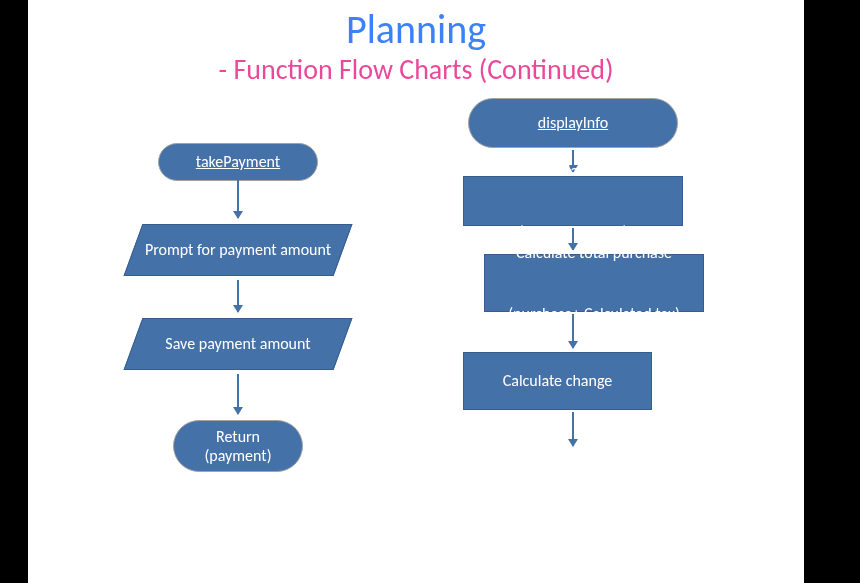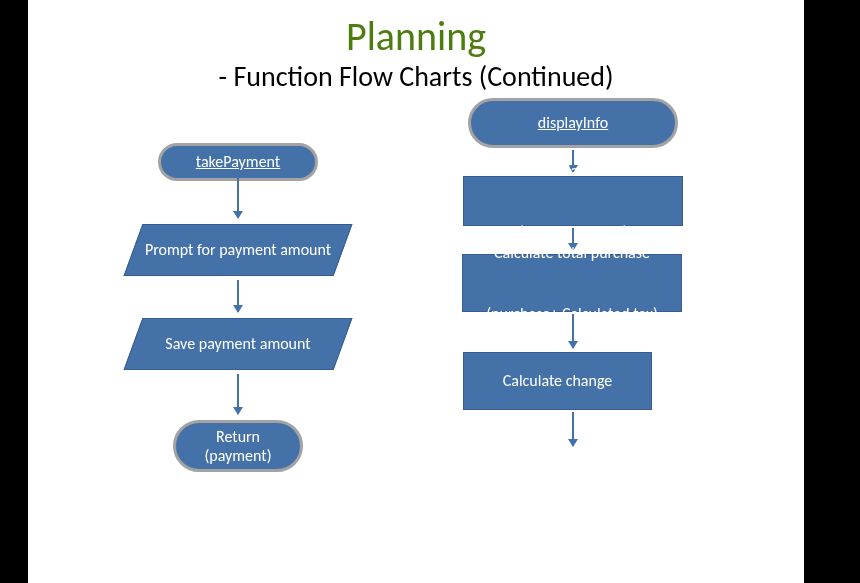--- a/index.html
+++ b/index.html
@@ -14,43 +14,43 @@
     position: absolute;
     left: 28px;
     top: 0;
     width: 776px;
     height: 583px;
     background: #fff;
   }
   .title {
     text-align: center;
     font-size: 40px;
-    color: #4d7c0f;
-    padding-top: 12px;
+    color: #3b82f6;
+    padding-top: 5px;
     font-weight: 400;
   }
   .subtitle {
     text-align: center;
     font-size: 28px;
-    color: #000000;
+    color: #ec4899;
     margin-top: -2px;
     font-weight: 400;
   }
   .shape {
     position: absolute;
     background: #4472a8;
     color: #fff;
     text-align: center;
     display: flex;
     flex-direction: column;
     align-items: center;
     justify-content: center;
     font-size: 16px;
     line-height: 1.2;
-    border: 3px solid #a3a3a3;
+    border: 1px solid #a3a3a3;
   }
   .terminator {
     border-radius: 999px;
     padding: 6px 18px;
   }
   .underlined { text-decoration: underline; }
   .parallelogram {
     transform: skewX(-20deg);
     border: 1px solid #365d8d;
   }
@@ -119,21 +119,21 @@
     <span class="underlined">displayInfo</span>
   </div>
   <div class="arrow" style="left:544px; top:150px; height:22px;"></div>
 
   <div class="shape process" style="left:435px; top:176px; width:220px; height:50px;">
     <span>Calculate tax</span>
     <span>(6% of purchase)</span>
   </div>
   <div class="arrow" style="left:544px; top:228px; height:22px;"></div>
 
-  <div class="shape process" style="left:434px; top:254px; width:220px; height:58px;">
+  <div class="shape process" style="left:456px; top:254px; width:220px; height:58px;">
     <span>Calculate total purchase</span>
     <span>(purchase+ Calculated tax)</span>
   </div>
   <div class="arrow" style="left:544px; top:314px; height:34px;"></div>
 
   <div class="shape process" style="left:435px; top:352px; width:189px; height:58px;">
     <span>Calculate change</span>
   </div>
   <div class="arrow" style="left:544px; top:412px; height:34px;"></div>
 

